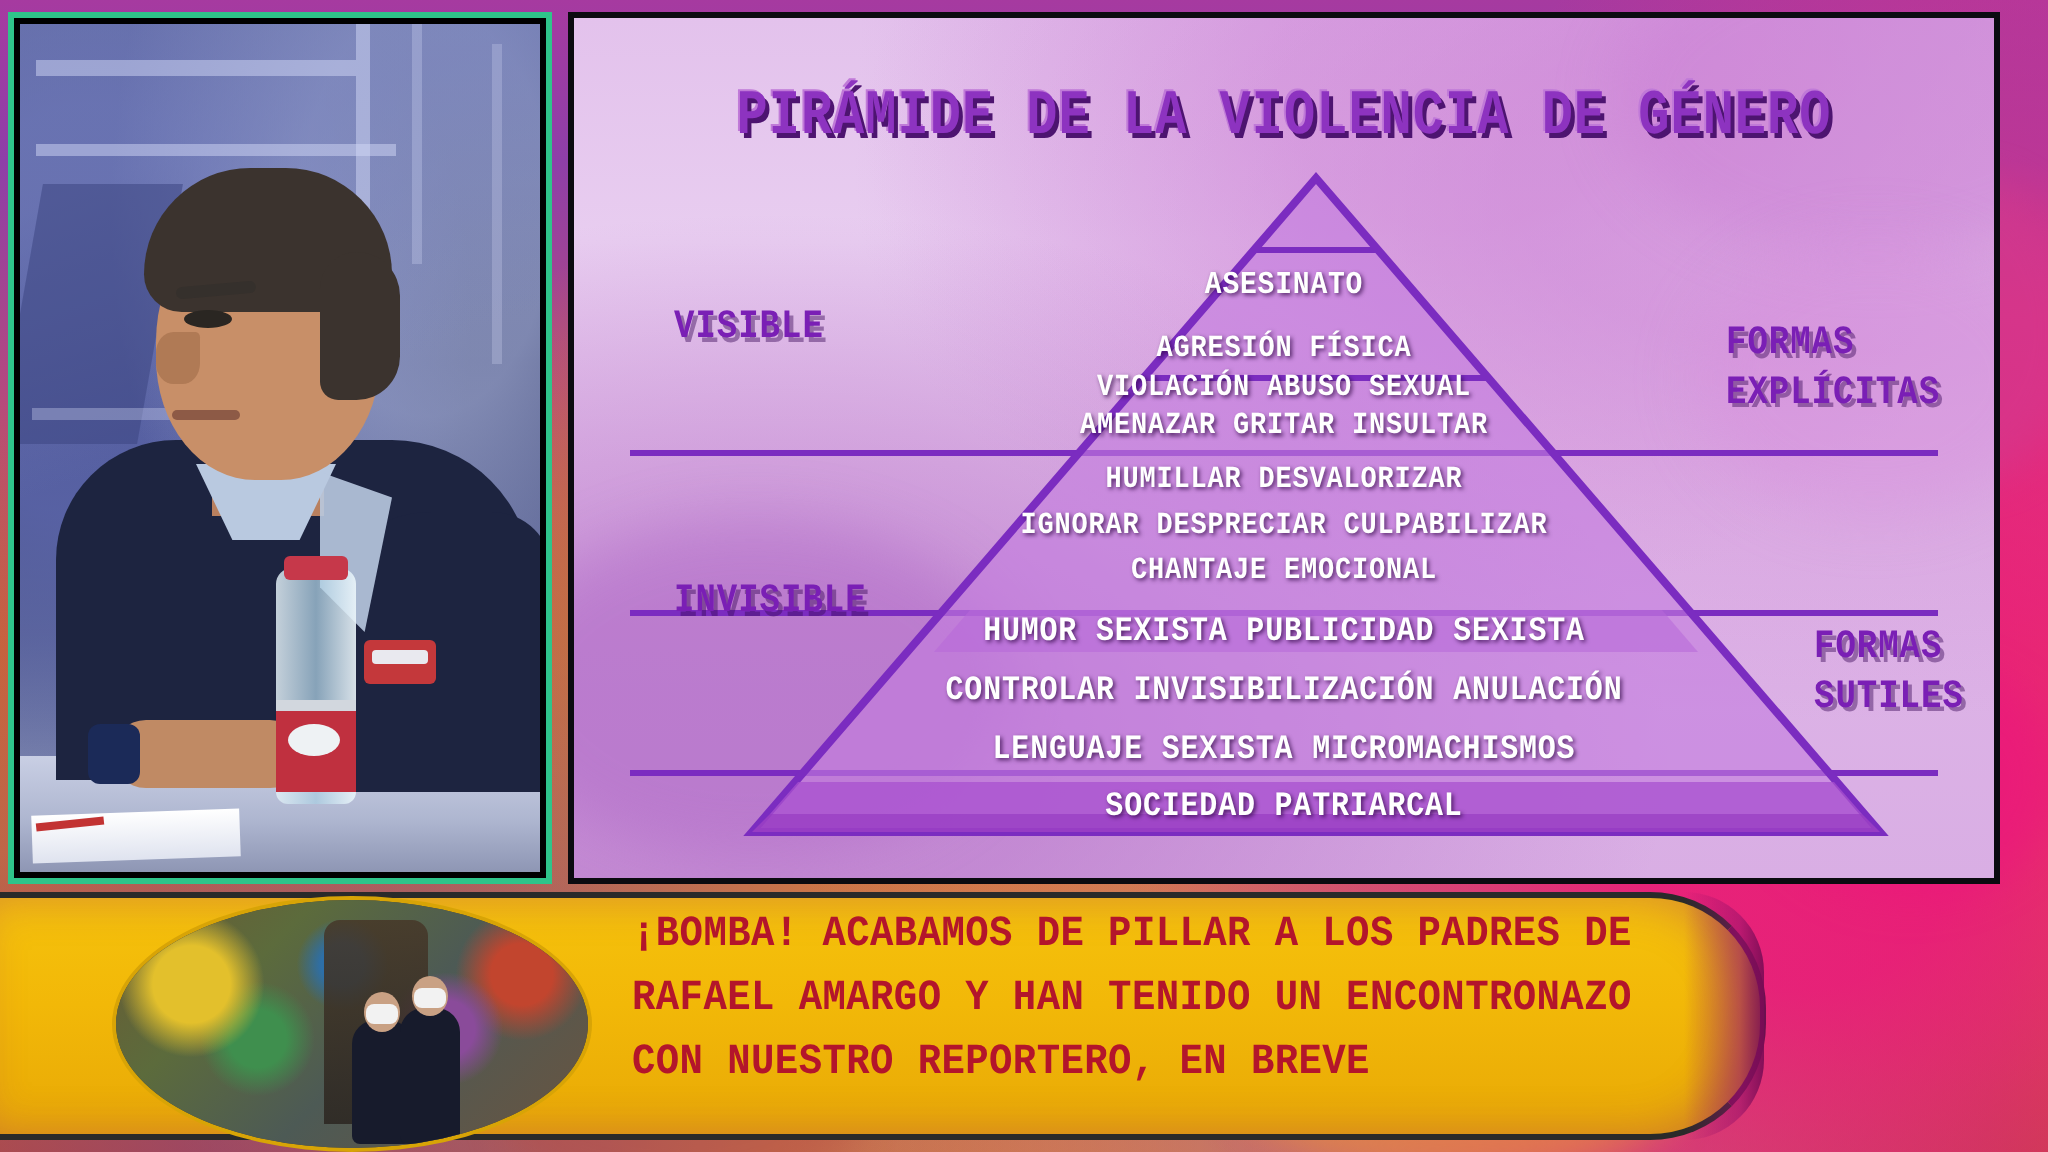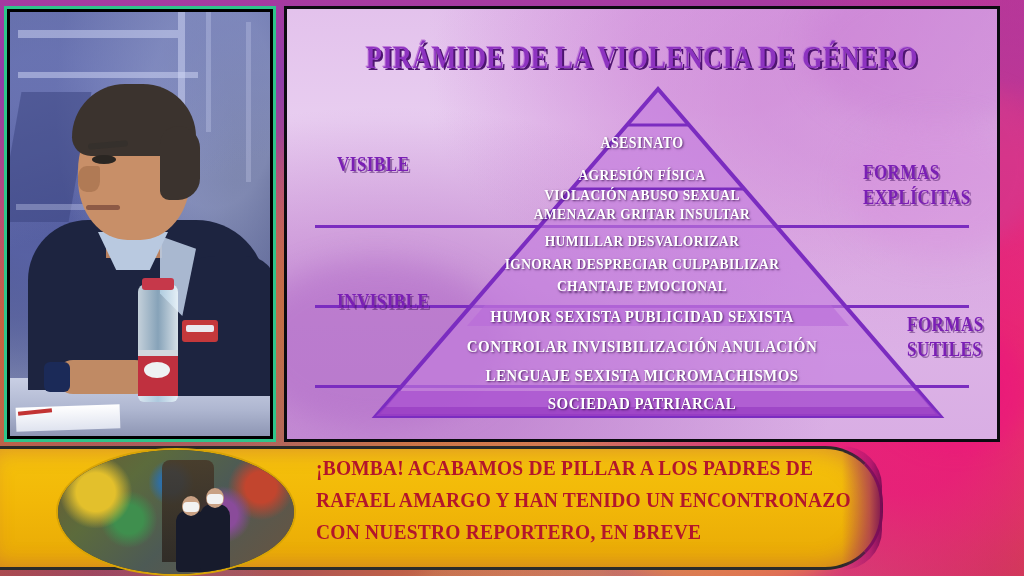--- a/index.html
+++ b/index.html
@@ -1,18 +1,18 @@
 <!DOCTYPE html>
 <html><head>
 <meta charset="utf-8">
 <style>
   html,body{margin:0;padding:0;background:#000;}
   #stage{
     position:relative;width:1024px;height:576px;overflow:hidden;
-    font-family:Liberation Serif, serif;
+    font-family:Liberation Mono, monospace;
   }
 
   
   .bg{position:absolute;inset:0;
       background:
         radial-gradient(circle at 88% 72%, rgba(236,22,124,.85) 0 8%, rgba(236,22,124,0) 34%),
         radial-gradient(circle at 97% 40%, rgba(231,46,133,.75) 0 7%, rgba(231,46,133,0) 30%),
         radial-gradient(circle at 72% 95%, rgba(150,90,170,.55) 0 10%, rgba(150,90,170,0) 38%),
         radial-gradient(circle at 20% 96%, rgba(120,60,150,.5) 0 10%, rgba(120,60,150,0) 40%),
         radial-gradient(circle at 60% 88%, rgba(242,140,40,.9) 0 16%, rgba(242,140,40,0) 48%),

